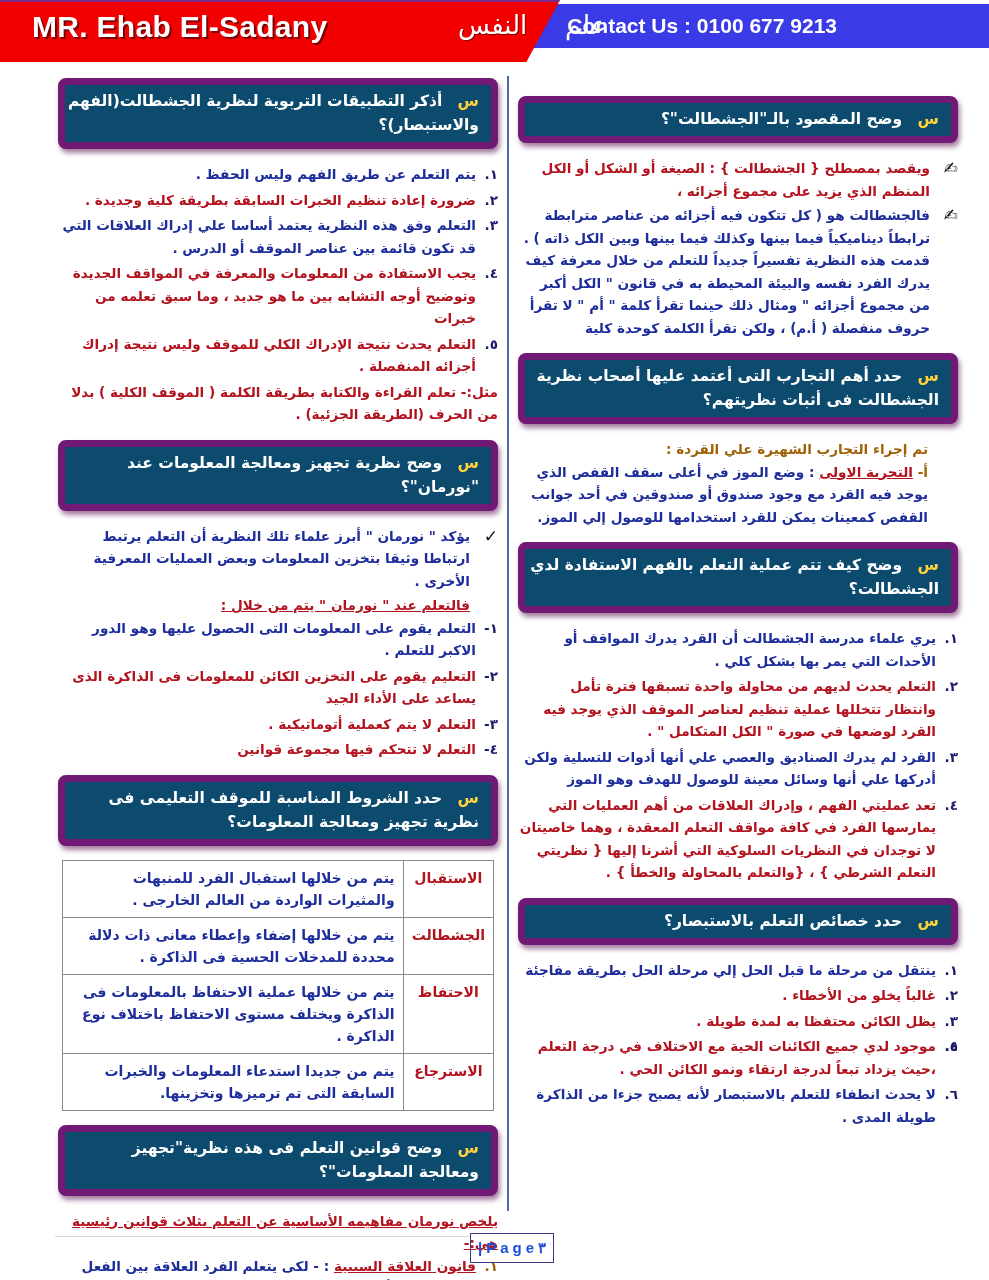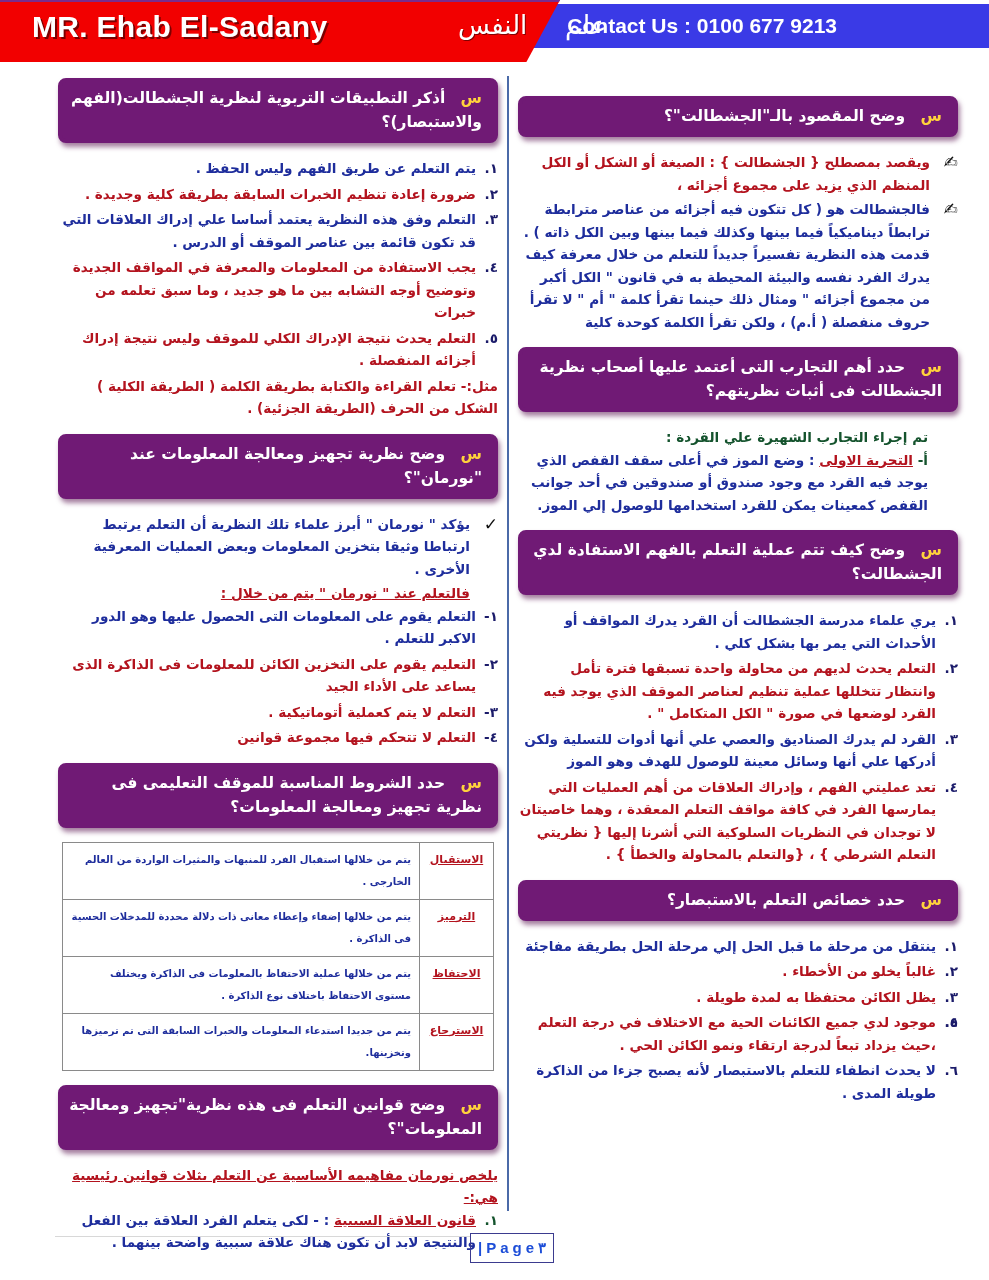--- a/index.html
+++ b/index.html
@@ -32,47 +32,47 @@
   }
 
   
   .col { position: absolute; direction: rtl; }
   .col-right { left: 518px; top: 96px; width: 440px; }
   .col-left { left: 58px; top: 78px; width: 440px; }
   .divider { position: absolute; left: 507px; top: 76px; width: 2px; height: 1135px; background: #4b6aa8; }
 
   
   .qbox {
-    background: #701a75; border-radius: 8px; color: #ffffff; font-weight: bold;
-    box-shadow: 2px 4px 5px rgba(90, 20, 80, 0.55); border: 4px solid #701a75;
+    background: #0c4a6e; border-radius: 8px; color: #ffffff; font-weight: bold;
+    box-shadow: 2px 4px 5px rgba(90, 20, 80, 0.55); border: 7px solid #701a75;
     padding: 4px 12px 5px 2px; font-size: 15.5px; line-height: 24px; text-align: right;
     margin-bottom: 14px;
   }
   .qbox .q-letter { color: #ffd23c; margin-left: 10px; }
 
   
   .txt { font-weight: bold; font-size: 13.6px; line-height: 22.5px; text-align: right; }
   .blue { color: #1e2d9c; }
   .red { color: #b3131e; }
-  .dark { color: #14532d; }
+  .dark { color: #a16207; }
   .u { text-decoration: underline; }
 
   .list { list-style: none; }
   .list li { position: relative; padding-right: 22px; margin-bottom: 3px; }
   .list li .num { position: absolute; right: 0; top: 0; color: #1b1b6a; }
 
   .bullet-li { position: relative; padding-right: 28px; margin-bottom: 2px; }
   .bullet-li .bicon { position: absolute; right: 0; top: 0; font-size: 17px; color: #111; }
 
   .section { margin-bottom: 14px; }
 
   
   .ctable { width: 432px; border-collapse: collapse; margin: 0 4px 10px 0; direction: rtl; }
-  .ctable td { border: 1px solid #8a8a8a; padding: 6px 8px; vertical-align: top; font-weight: bold; font-size: 10px; line-height: 22px; }
-  .ctable td.term { width: 74px; color: #b3131e; text-align: center; font-size: 11px; text-decoration: underline; }
+  .ctable td { border: 1px solid #8a8a8a; padding: 6px 8px; vertical-align: top; font-weight: bold; font-size: 14px; line-height: 22px; }
+  .ctable td.term { width: 74px; color: #b3131e; text-align: center; font-size: 14px; }
   .ctable td.desc { color: #1e2d9c; text-align: right; }
 
   
   .footer-line { position: absolute; left: 55px; top: 1236px; width: 415px; height: 1px; background: #d8d8d8; }
   .page-box {
     position: absolute; left: 470px; top: 1233px; width: 84px; height: 30px; border: 1.5px solid #3b3b8f;
     font-family: "Liberation Sans", sans-serif; font-weight: bold; font-size: 15px; color: #1d4ed8;
     display: flex; align-items: center; justify-content: center; letter-spacing: 4px;
   }
 </style>
@@ -160,21 +160,21 @@
       <span class="q-letter">س</span>
       <span>أذكر التطبيقات التربوية لنظرية الجشطالت(الفهم والاستبصار)؟</span>
     </div>
     <ol class="list txt">
       <li class="blue"><span class="num">١.</span><span>يتم التعلم عن طريق الفهم وليس الحفظ .</span></li>
       <li class="red"><span class="num">٢.</span><span>ضرورة إعادة تنظيم الخبرات السابقة بطريقة كلية وجديدة .</span></li>
       <li class="blue"><span class="num">٣.</span><span>التعلم وفق هذه النظرية يعتمد أساسا علي إدراك العلاقات التي قد تكون قائمة بين عناصر الموقف أو الدرس .</span></li>
       <li class="red"><span class="num">٤.</span><span>يجب الاستفادة من المعلومات والمعرفة في المواقف الجديدة وتوضيح أوجه التشابه بين ما هو جديد ، وما سبق تعلمه من خبرات</span></li>
       <li class="red"><span class="num">٥.</span><span>التعلم يحدث نتيجة الإدراك الكلي للموقف وليس نتيجة إدراك أجزائه المنفصلة .</span></li>
     </ol>
-    <div class="txt red">مثل:- تعلم القراءة والكتابة بطريقة الكلمة ( الطريقة الكلية ) الشكل من الحرف (الطريقة الجزئية) .</div>
+    <div class="txt red">مثل:- تعلم القراءة والكتابة بطريقة الكلمة ( الموقف الكلية ) بدلا من الحرف (الطريقة الجزئية) .</div>
   </div>
 
   <div class="section">
     <div class="qbox">
       <span class="q-letter">س</span>
       <span>وضح نظرية تجهيز ومعالجة المعلومات عند "نورمان"؟</span>
     </div>
     <div class="txt">
       <div class="bullet-li blue">
         <span class="bicon">✓</span>
@@ -195,21 +195,21 @@
       <span class="q-letter">س</span>
       <span>حدد الشروط المناسبة للموقف التعليمى فى نظرية تجهيز ومعالجة المعلومات؟</span>
     </div>
     <table class="ctable">
       <tbody>
           <tr>
         <td class="term">الاستقبال</td>
         <td class="desc">يتم من خلالها استقبال الفرد للمنبهات والمثيرات الواردة من العالم الخارجى .</td>
       </tr>
       <tr>
-        <td class="term">الترميز</td>
+        <td class="term">الجشطالت</td>
         <td class="desc">يتم من خلالها إضفاء وإعطاء معانى ذات دلالة محددة للمدخلات الحسية فى الذاكرة .</td>
       </tr>
       <tr>
         <td class="term">الاحتفاظ</td>
         <td class="desc">يتم من خلالها عملية الاحتفاظ بالمعلومات فى الذاكرة ويختلف مستوى الاحتفاظ باختلاف نوع الذاكرة .</td>
       </tr>
       <tr>
         <td class="term">الاسترجاع</td>
         <td class="desc">يتم من جديدا استدعاء المعلومات والخبرات السابقة التى تم ترميزها وتخزينها.</td>
       </tr>

